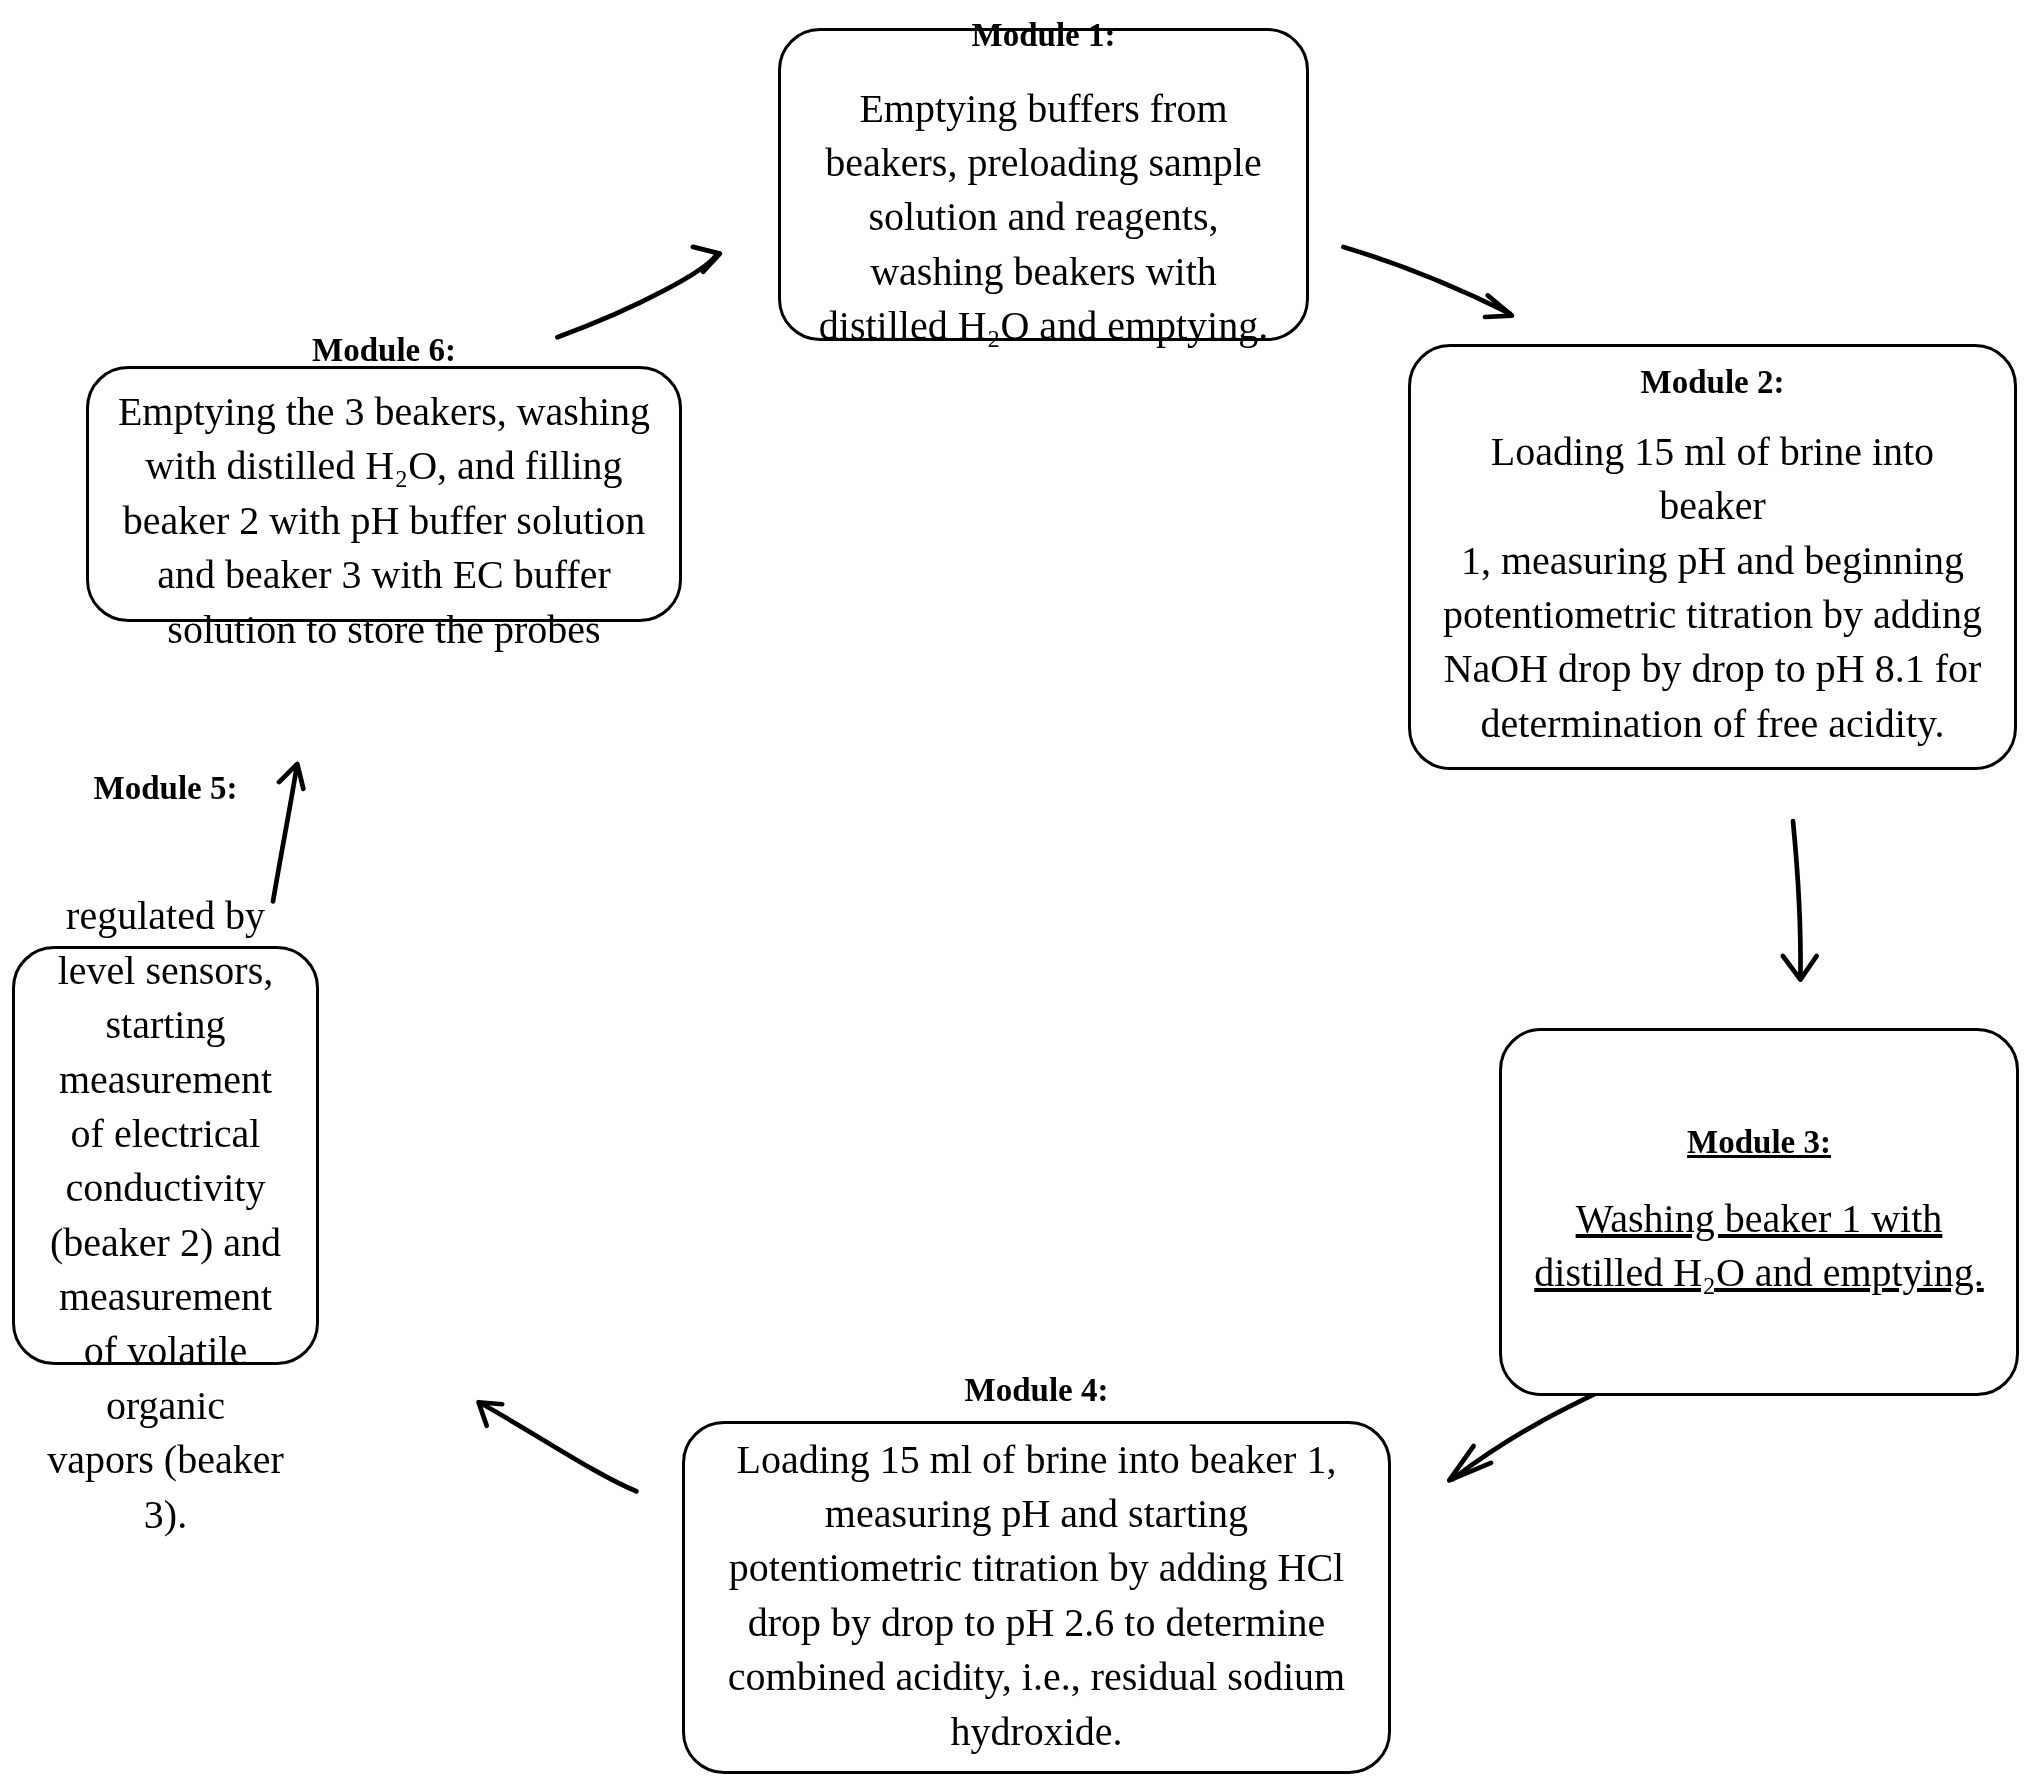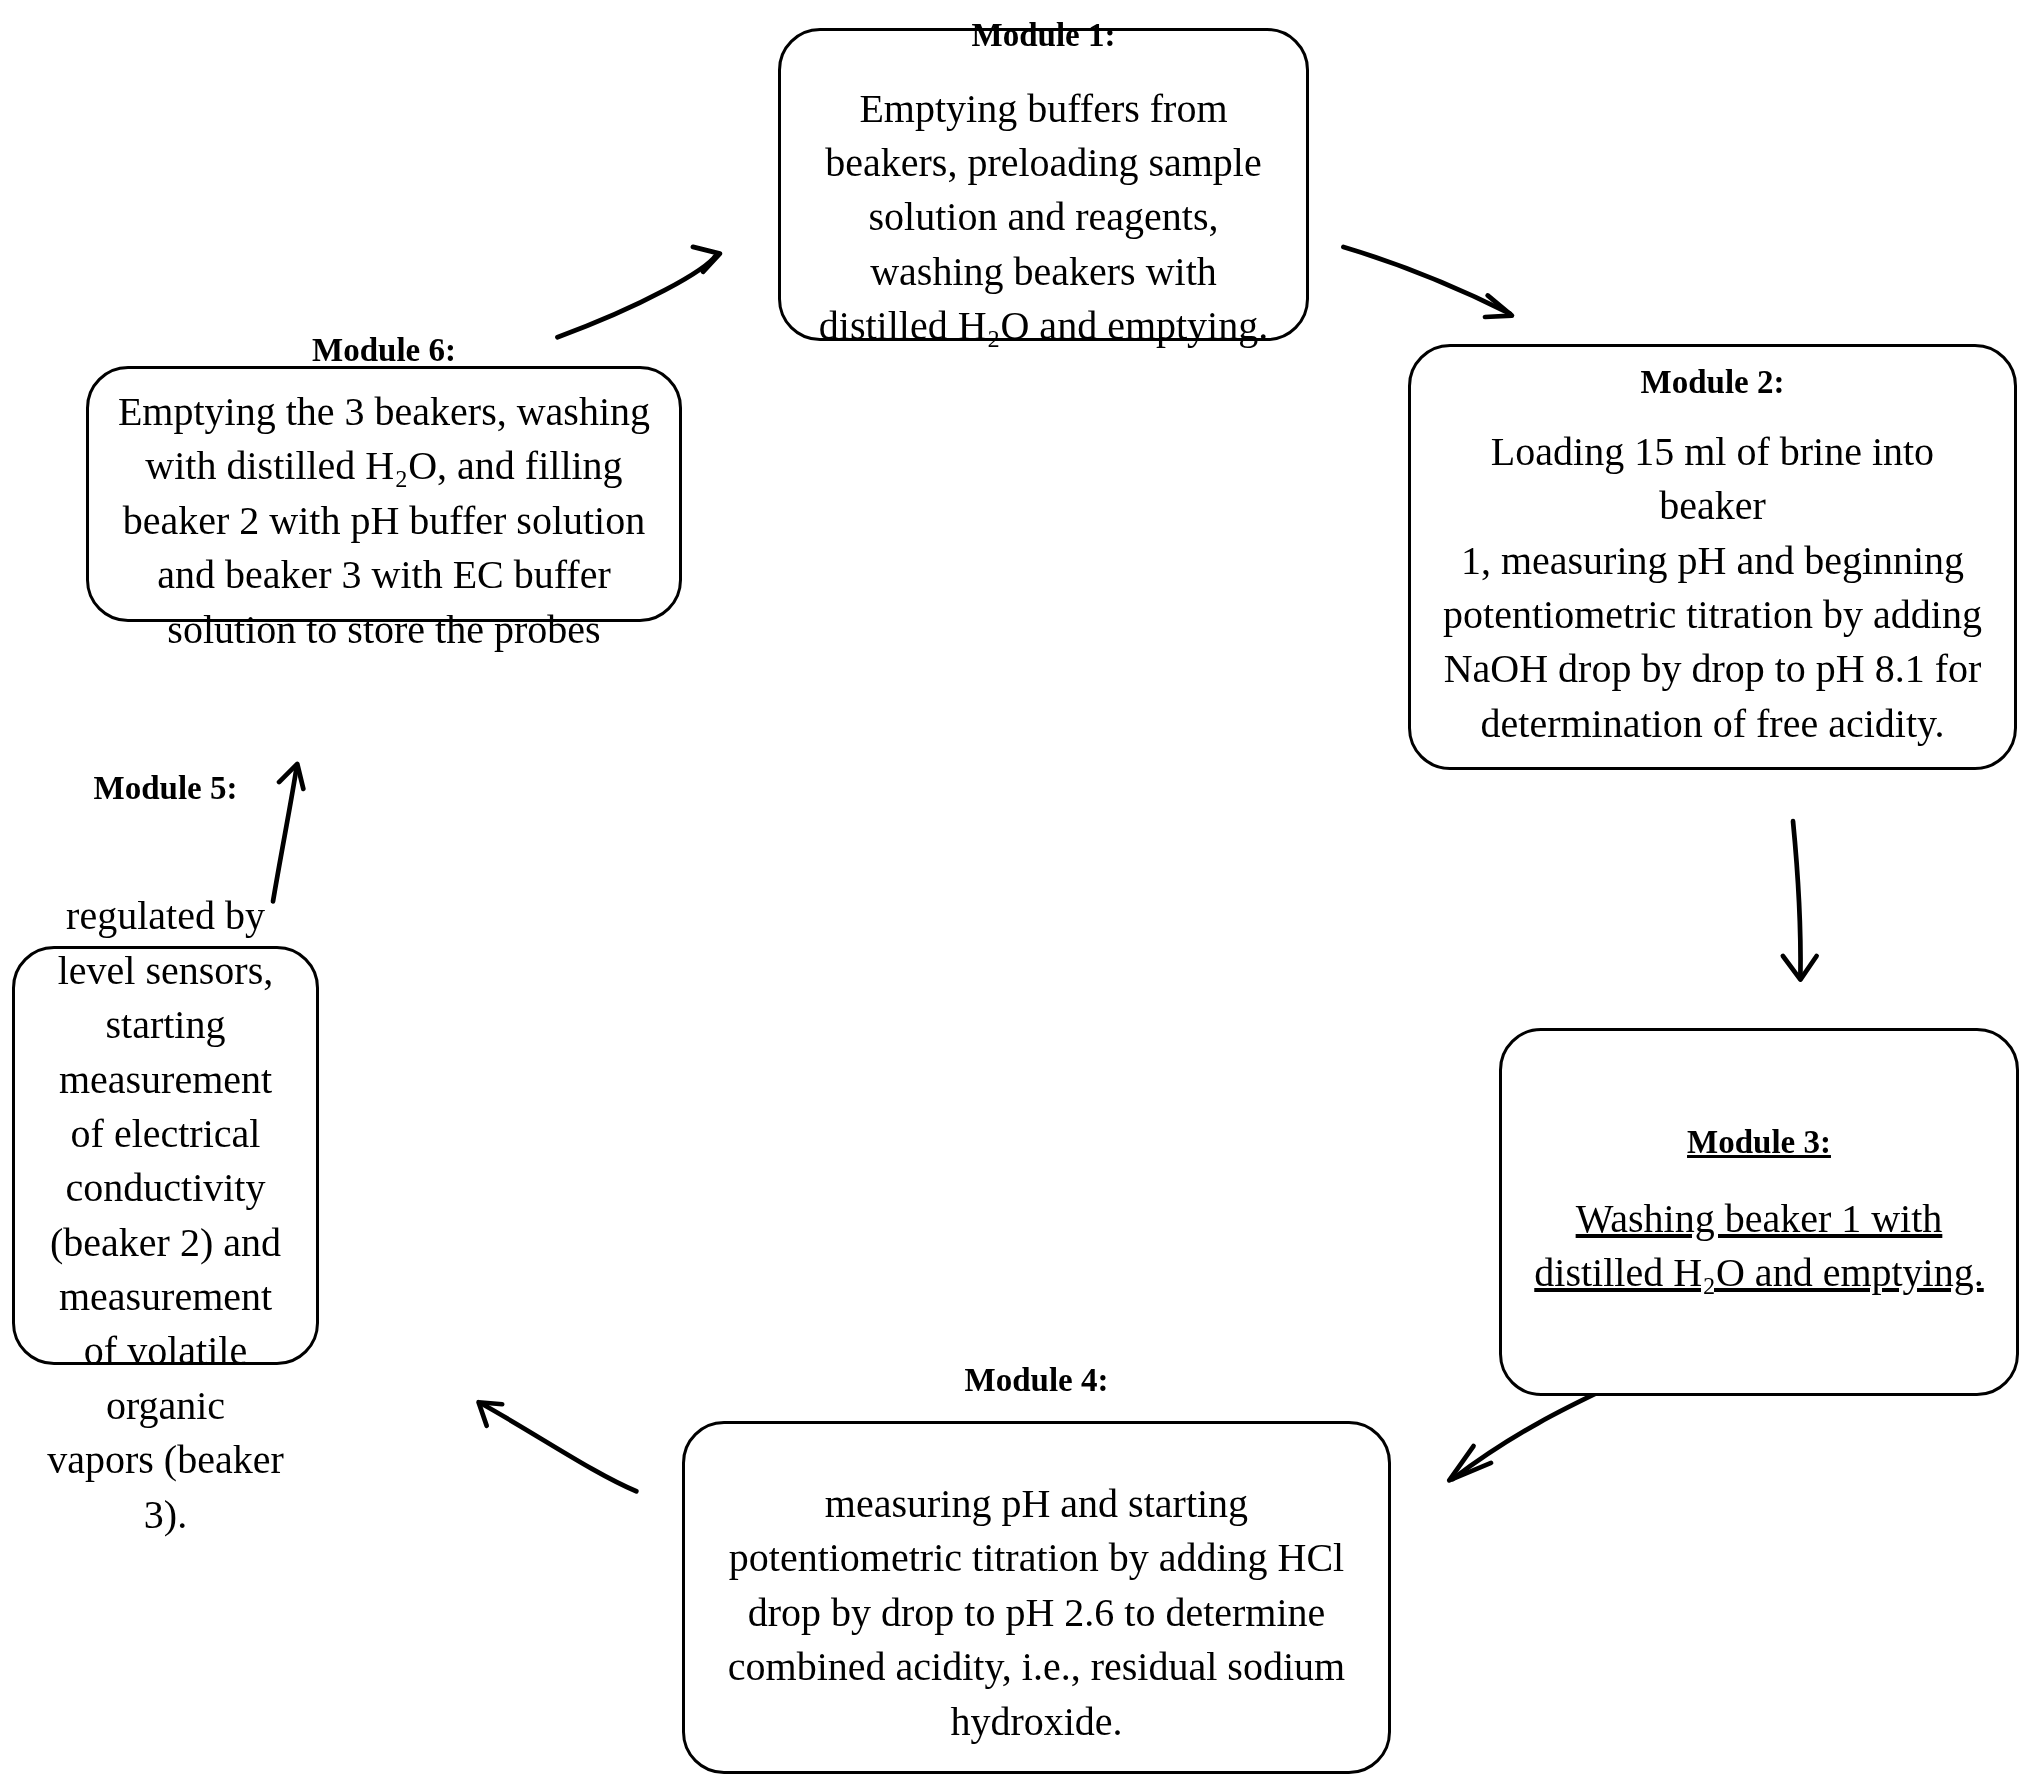--- a/index.html
+++ b/index.html
@@ -30,21 +30,21 @@
     position: absolute;
     box-sizing: border-box;
     border: 3.4px solid #000000;
     border-radius: 42px;
     background: #ffffff;
     display: flex;
     flex-direction: column;
     align-items: center;
     justify-content: center;
     text-align: center;
-    padding: 22px 23px;
+    padding: 12px 23px;
   }
   .module-title {
     font-weight: bold;
     font-size: 33px;
     line-height: 1.18;
     margin-bottom: 23px;
     white-space: nowrap;
   }
   .module-body {
     font-size: 40px;
@@ -128,21 +128,21 @@
     <div class="module-title">Module 3:</div>
     <div class="module-body">
       <span>Washing beaker 1 with</span><br>
       <span>distilled H₂O and emptying.</span>
     </div>
   </div>
 
   <div class="module-box" id="module-4">
     <div class="module-title">Module 4:</div>
     <div class="module-body">
-      <br>
+      <span>Loading 15 ml of brine into beaker 1,</span><br>
       <span>measuring pH and starting</span><br>
       <span>potentiometric titration by adding HCl</span><br>
       <span>drop by drop to pH 2.6 to determine</span><br>
       <span>combined acidity, i.e., residual sodium</span><br>
       <span>hydroxide.</span>
     </div>
   </div>
 
   <div class="module-box" id="module-5">
     <div class="module-title">Module 5:</div>

